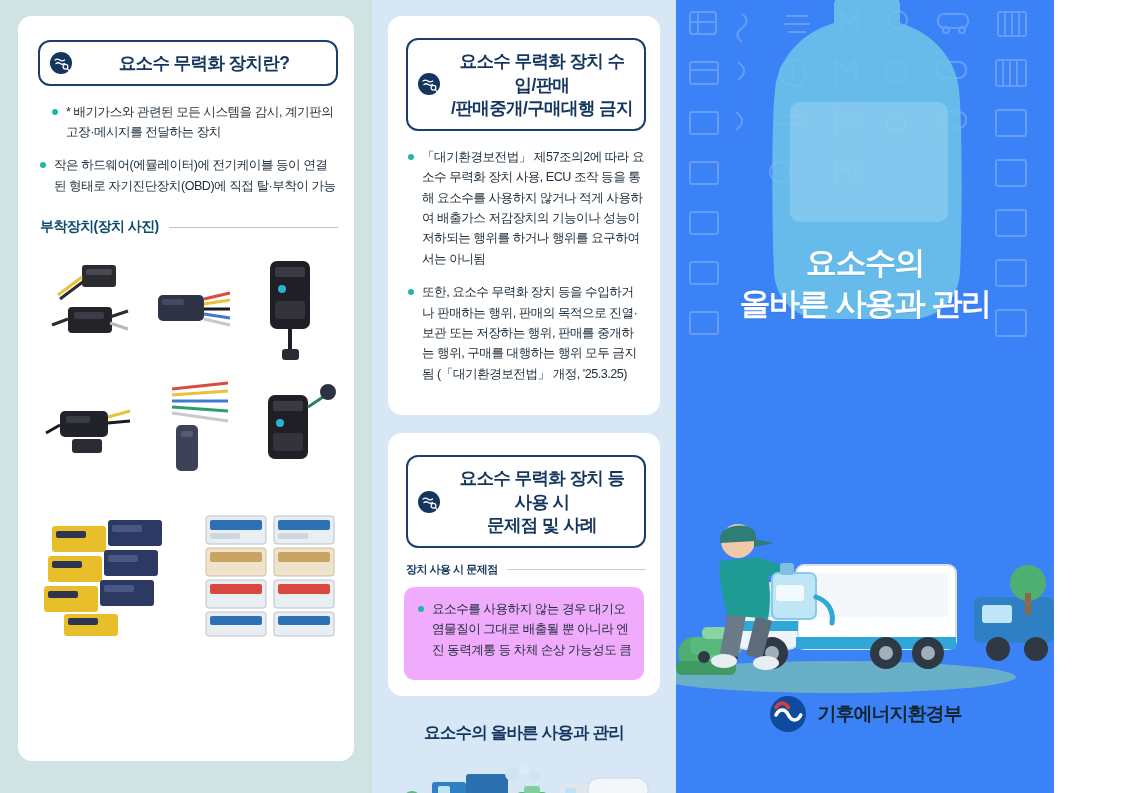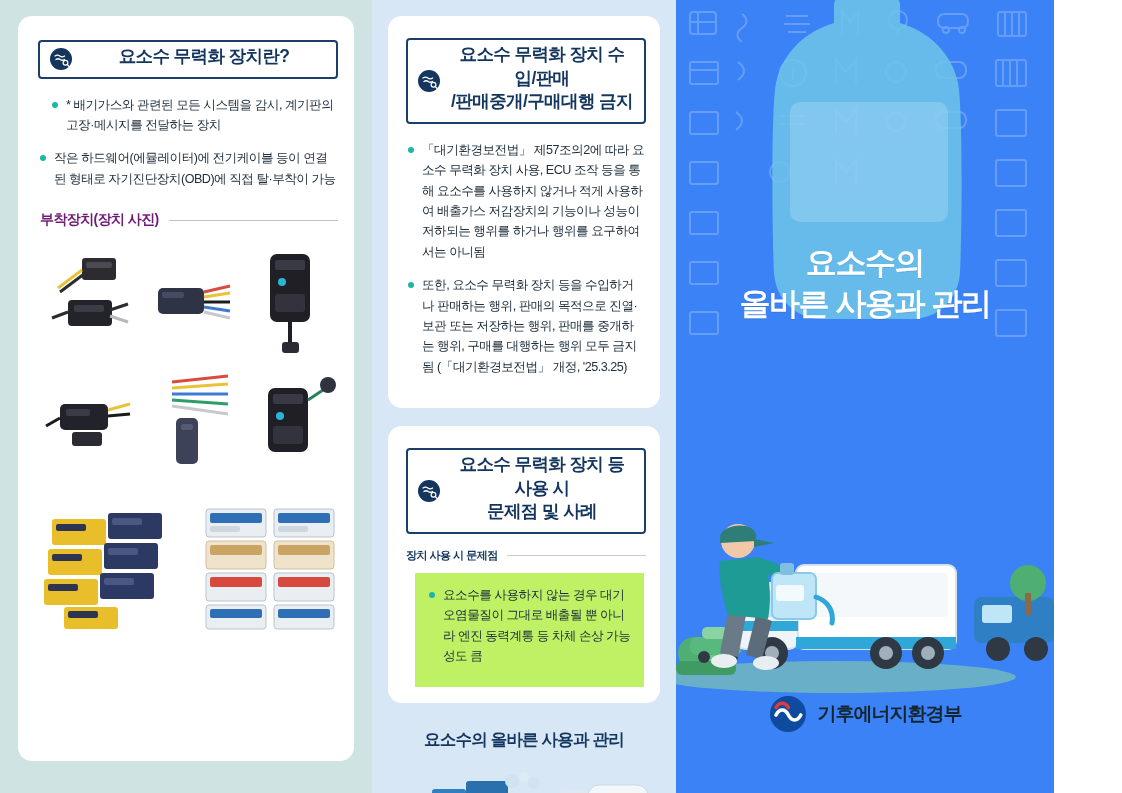--- a/index.html
+++ b/index.html
@@ -26,22 +26,22 @@
     background: #ffffff;
     border-radius: 14px;
     position: relative;
   }
   .p1card {
     height: 745px;
     padding: 18px 16px 10px 16px;
   }
   .hdr-box {
     border: 2px solid #1b3f6b;
-    border-radius: 4px;
-    padding: 3px 10px 8px 40px;
+    border-radius: 12px;
+    padding: 10px 10px 8px 40px;
     position: relative;
     display: inline-block;
     margin: 6px 0 0 4px;
   }
   .hdr-box.wide { display: block; text-align: center; padding-left: 42px; }
   .hdr-title {
     color: #14365e;
     font-weight: bold;
     font-size: 17.5px;
     letter-spacing: -0.6px;
@@ -83,21 +83,21 @@
   }
   .note::before { content: none; }
 
   .sec-head {
     margin: 22px 0 0 6px;
     display: flex;
     align-items: center;
     gap: 10px;
   }
   .sec-head .t {
-    color: #701a75;
+    color: #0c4a6e;
     font-weight: bold;
     font-size: 14px;
     letter-spacing: -0.6px;
     white-space: nowrap;
   }
   .sec-head .rule {
     flex: 1;
     height: 1px;
     background: #b9c4cd;
   }
@@ -134,23 +134,23 @@
   .sub-head {
     margin: 14px 0 2px 4px;
     display: flex; align-items: center; gap: 9px;
   }
   .sub-head .t {
     color: #14365e; font-weight: bold; font-size: 11px;
     letter-spacing: -0.5px; white-space: nowrap;
   }
   .sub-head .rule { flex: 1; height: 1px; background: #c3ced8; }
   .tintbox {
-    margin: 10px 2px 0 13px;
-    background: #bef264;
-    border-radius: 0;
+    margin: 10px 2px 0 2px;
+    background: #f0abfc;
+    border-radius: 10px;
     padding: 12px 12px 12px 12px;
   }
   .tintbox ul.bullets { margin: 0 0 0 2px; }
   .tintbox ul.bullets > li { margin-bottom: 8px; }
   .tintbox .note { margin: 4px 0 0 4px; }
 
   .p2-footer {
     margin-top: 26px;
     text-align: center;
   }

